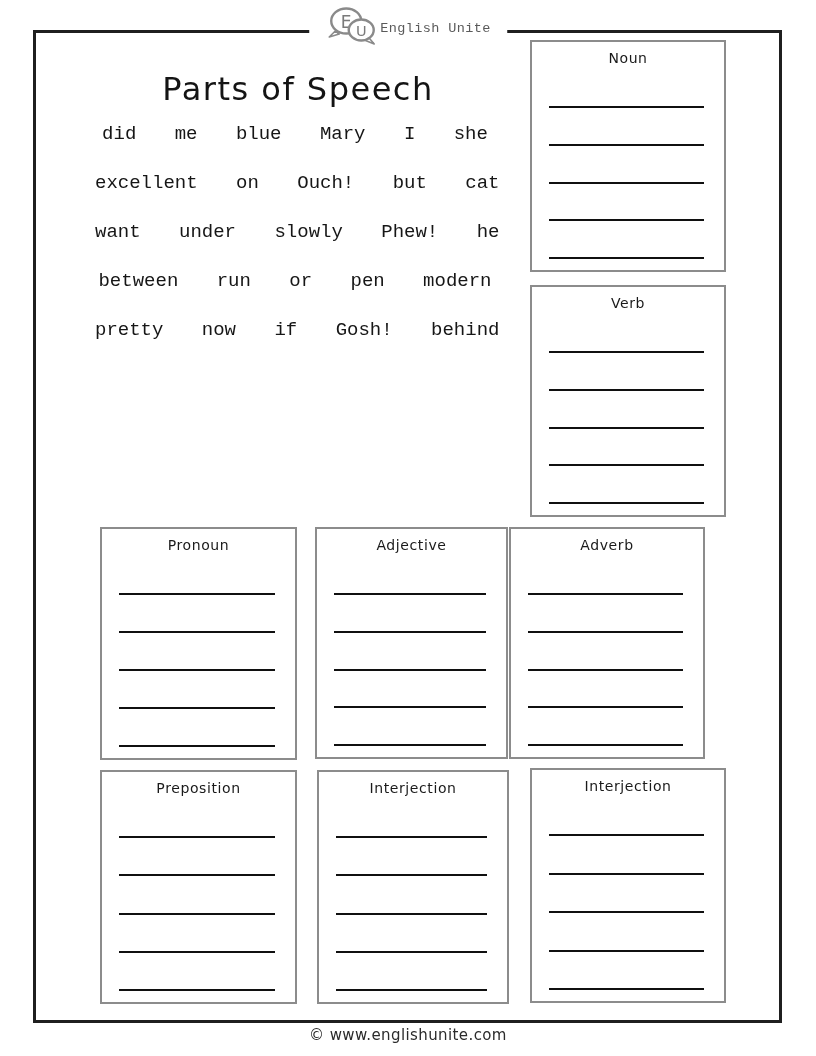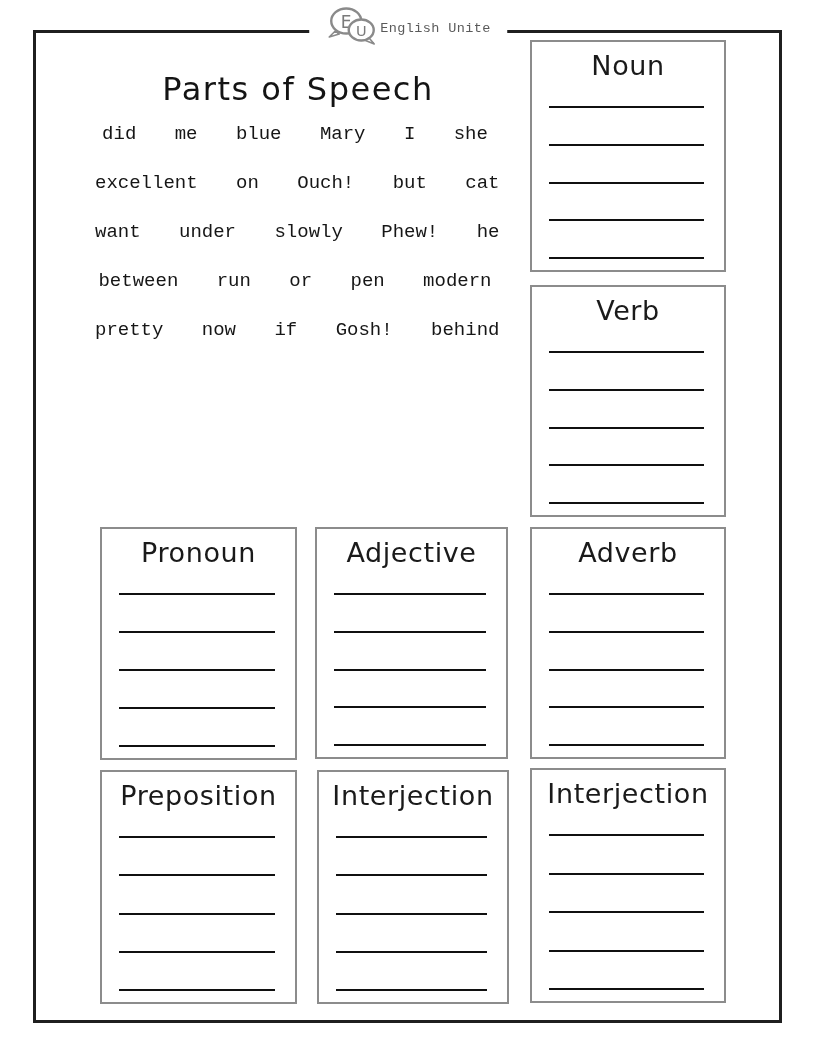--- a/index.html
+++ b/index.html
@@ -27,32 +27,32 @@
     font-size:32px; color:#141414; letter-spacing:1.5px;
   }
   .word-bank { position:absolute; left:95px; top:110px; width:400px;font-family:Liberation Mono, monospace; }
   .word-line {
     height:49px; line-height:49px; text-align:center; white-space:nowrap;
     font-size:19px; color:#161616; word-spacing:27px;
   }
   .box { position:absolute; border:2px solid #8c8c8c; background:#ffffff; }
   .box-title {
     margin-top:8px; text-align:center; font-family:"DejaVu Sans", sans-serif;
-    font-size:27px; color:#1a1a1a; letter-spacing:0.6px;
+    font-size:14px; color:#1a1a1a; letter-spacing:0.6px;
   }
   .box-lines {
     position:absolute; left:17px; right:20px; top:64px; bottom:11px;
     display:flex; flex-direction:column; justify-content:space-between;
   }
   .box-lines > div { border-bottom:2px solid #101010; height:0; }
   #box-noun        { left:530px; top:40px;  width:192px; height:228px; }
   #box-verb        { left:530px; top:285px; width:192px; height:228px; }
   #box-pronoun     { left:100px; top:527px; width:193px; height:229px; }
   #box-adjective   { left:315px; top:527px; width:189px; height:228px; }
-  #box-adverb      { left:530px; top:527px; width:192px; height:228px; }
+  #box-adverb      { left:509px; top:527px; width:192px; height:228px; }
   #box-preposition { left:100px; top:770px; width:193px; height:230px; }
   #box-conjunction { left:317px; top:770px; width:188px; height:230px; }
   #box-interjection{ left:530px; top:768px; width:192px; height:231px; }
   .footer-text {
     position:absolute; left:0; top:1026px; width:100%; text-align:center;
     font-family:"DejaVu Sans", sans-serif; font-size:15px; color:#2b2b2b;
     letter-spacing:0.4px;
   }
 </style>
 </head>
@@ -167,14 +167,15 @@
     <div class="box-title">Interjection</div>
     <div class="box-lines">
         <div></div>
         <div></div>
         <div></div>
         <div></div>
         <div></div>
       </div>
   </div>
 
+  <div class="footer-text">© www.englishunite.com</div>
 
 </div>
 
 </body></html>

